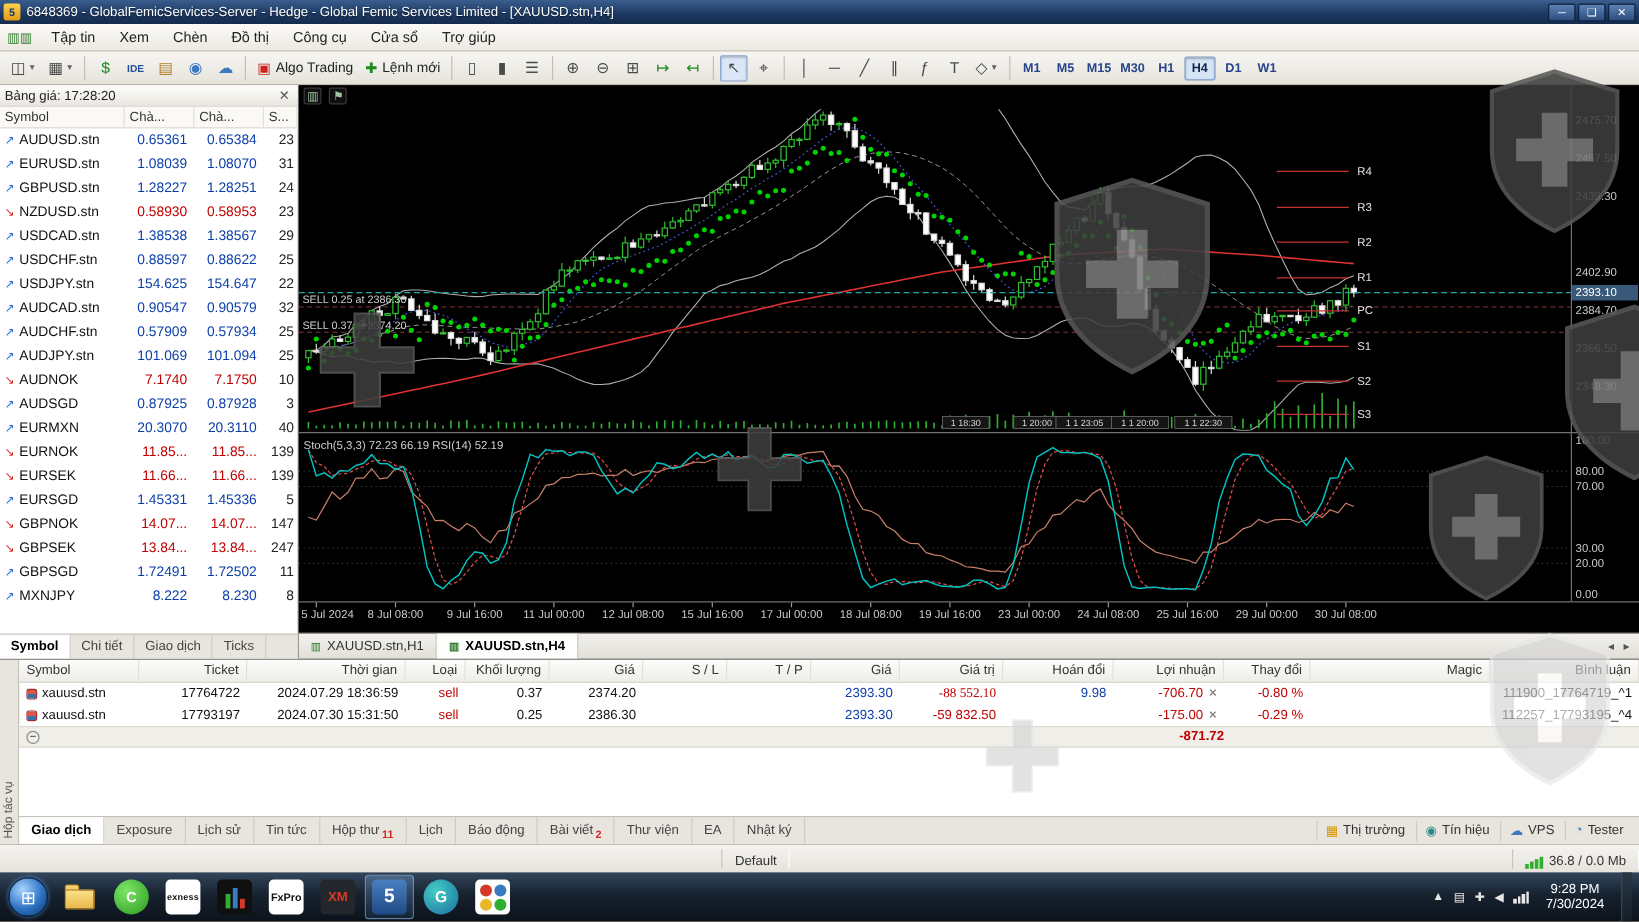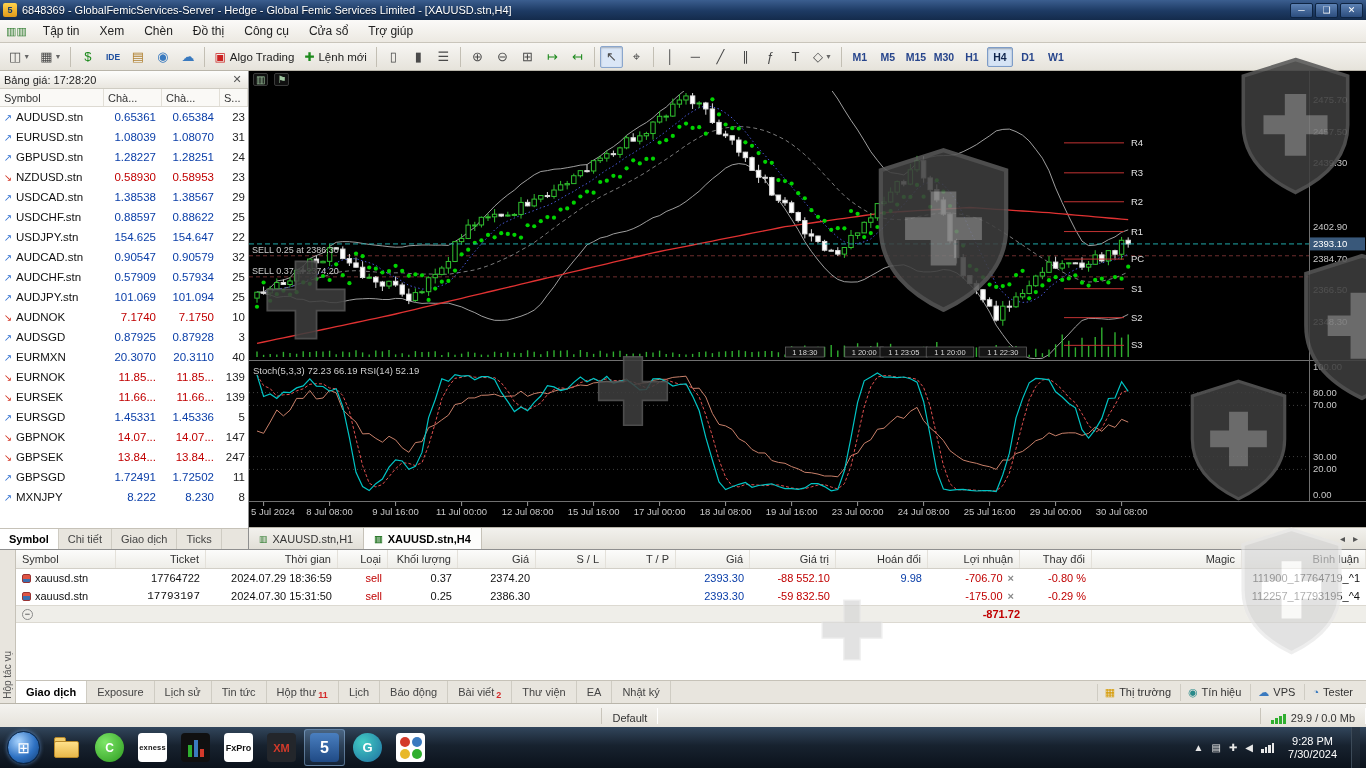--- a/index.html
+++ b/index.html
@@ -1112,33 +1112,33 @@
               <span>xauusd.stn</span>
             </span>
             <span class="td " style="width: 90px;">17764722</span>
             <span class="td " style="width: 132px;">2024.07.29 18:36:59</span>
             <span class="td red" style="width: 50px;">sell</span>
             <span class="td " style="width: 70px;">0.37</span>
             <span class="td " style="width: 78px;">2374.20</span>
             <span class="td " style="width: 70px;"></span>
             <span class="td " style="width: 70px;"></span>
             <span class="td blue" style="width: 74px;">2393.30</span>
-            <span class="td red" style="width: 86px;">-88 552.10</span>
+            <span class="td red" style="width: 86px; font-family: Liberation Serif, serif;">-88 552.10</span>
             <span class="td blue" style="width: 92px;">9.98</span>
             <span class="td " style="width: 92px;"><span class="red">-706.70</span><span class="close-x">×</span></span>
             <span class="td red" style="width: 72px;">-0.80 %</span>
             <span class="td " style="width: 150px;"></span>
             <span class="td " style="flex: 1 1 0%;">111900_17764719_^1</span>
           </div>
           <div class="tb-row">
             <span class="td left left" style="width: 100px;">
               <span class="pos-ico"></span>
               <span>xauusd.stn</span>
             </span>
-            <span class="td " style="width: 90px; font-family: Liberation Mono, monospace;">17793197</span>
+            <span class="td " style="width: 90px;">17793197</span>
             <span class="td " style="width: 132px;">2024.07.30 15:31:50</span>
             <span class="td red" style="width: 50px;">sell</span>
             <span class="td " style="width: 70px;">0.25</span>
             <span class="td " style="width: 78px;">2386.30</span>
             <span class="td " style="width: 70px;"></span>
             <span class="td " style="width: 70px;"></span>
             <span class="td blue" style="width: 74px;">2393.30</span>
             <span class="td red" style="width: 86px;">-59 832.50</span>
             <span class="td blue" style="width: 92px;"></span>
             <span class="td " style="width: 92px;"><span class="red">-175.00</span><span class="close-x">×</span></span>
@@ -1218,21 +1218,21 @@
         <span>Default</span>
       </span>
     <span class="sb-sp"></span>
     <span class="sb-seg">
       <span class="sig-bars">
           <i></i>
           <i></i>
           <i></i>
           <i></i>
         </span>
-      <span>29.9 / 0.0 Mb</span>
+      <span>36.8 / 0.0 Mb</span>
     </span>
   </div>
 
   <div class="taskbar">
     <div class="start-orb">⊞</div>
     <div id="taskbar-icons" style="display:flex">
         <div class="tb-btn">
           <div class="tile tile-explorer">
             <div class="folder-tab"></div>
             <div class="folder-body"></div>

